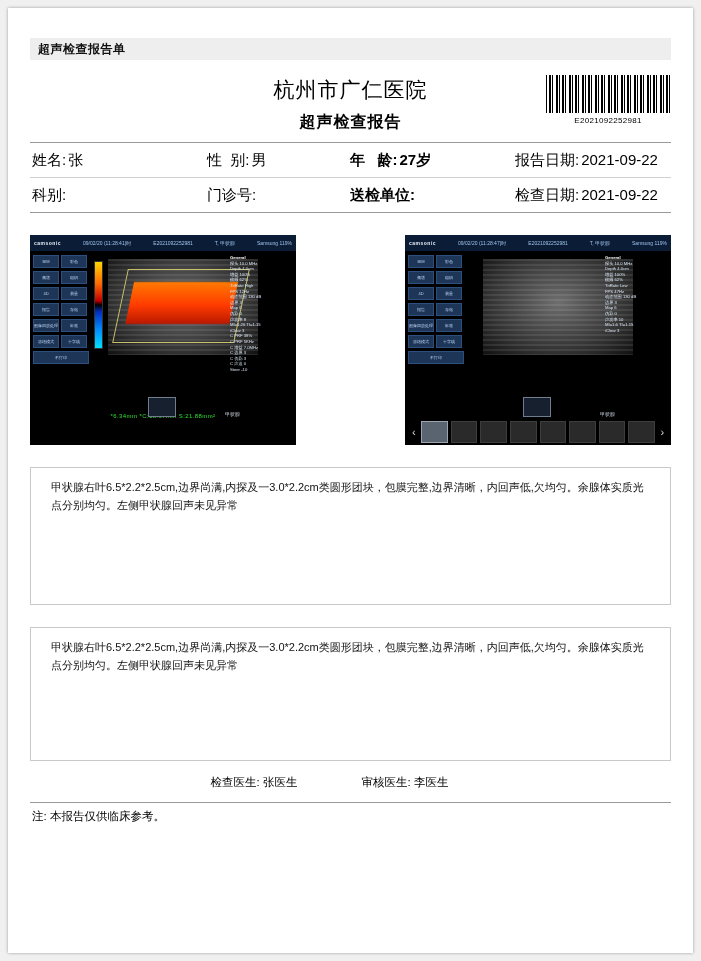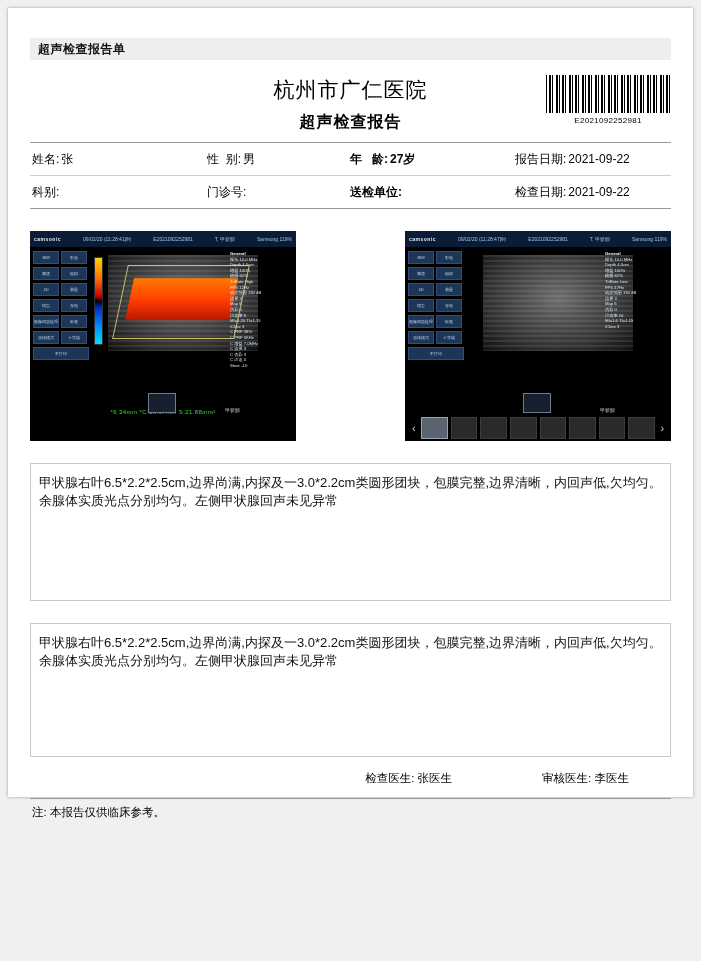--- a/index.html
+++ b/index.html
@@ -11,21 +11,21 @@
   body {
     width: 701px;
     height: 961px;
     overflow: hidden;
   }
   .page {
     position: absolute;
     left: 8px;
     top: 8px;
     width: 685px;
-    height: 789px;
+    height: 945px;
     background: #ffffff;
     box-shadow: 0 0 3px rgba(0,0,0,0.35);
     box-sizing: border-box;
   }
   .titlebar {
     position: absolute;
     left: 22px;
     top: 30px;
     width: 641px;
     height: 22px;
@@ -99,21 +99,21 @@
   .rule {
     border-top: 1px solid #999;
     height: 0;
   }
   .rule-thin {
     border-top: 1px solid #cfcfcf;
     height: 0;
   }
   .info-row {
     display: flex;
-    font-size: 12px;
+    font-size: 15px;
     color: #000;
     padding: 8px 2px 7px 2px;
     justify-content: space-between;
   }
   .info-cell {
     display: flex;
     align-items: baseline;
   }
   .info-label { white-space: pre; }
   .info-value { margin-left: 2px; }
@@ -269,31 +269,31 @@
   }
   .section-title {
     font-size: 11.5px;
     font-weight: bold;
     color: #000;
     margin-bottom: 6px;
   }
   .section-box {
     border: 1px solid #c9c9c9;
     min-height: 138px;
-    padding: 10px 8px;
+    padding: 10px 20px;
     box-sizing: border-box;
-    font-size: 13px;
+    font-size: 11px;
     line-height: 18px;
     color: #111;
   }
   .section-box.short { min-height: 134px; }
   .doctors {
     display: flex;
-    justify-content: flex-end;
-    gap: 90px;
+    justify-content: center;
+    gap: 64px;
     font-size: 11.5px;
     color: #000;
     padding: 14px 42px 12px 0;
   }
   .footer-note {
     font-size: 11.5px;
     color: #000;
     padding: 6px 2px 0 2px;
   }
 </style>

